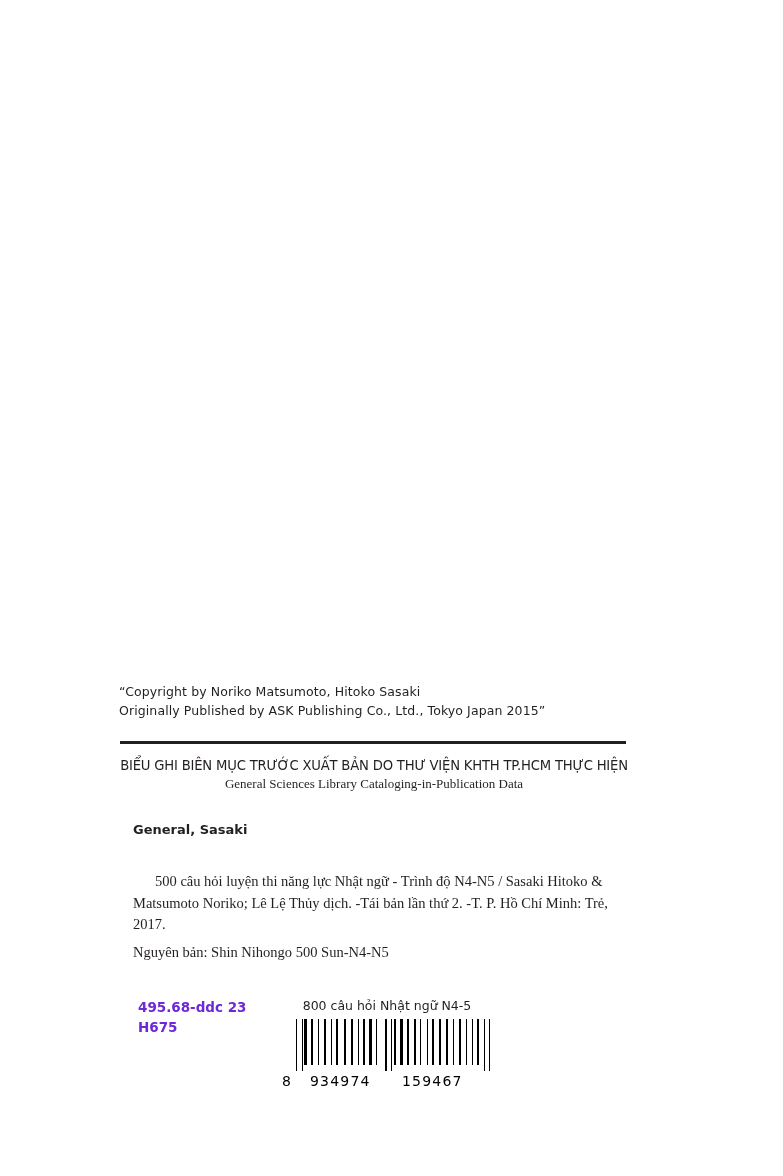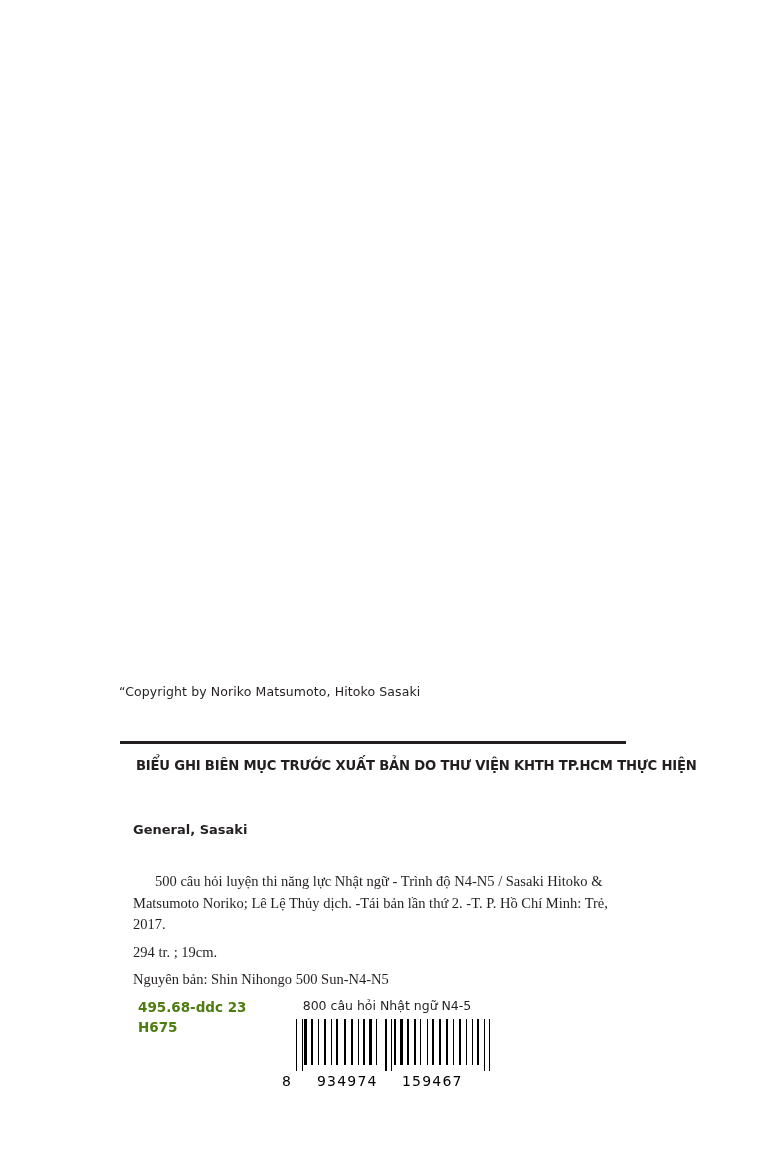--- a/index.html
+++ b/index.html
@@ -48,26 +48,25 @@
   
   .cip-head {
     position: absolute;
     left: 120px;
     top: 758px;
     width: 508px;
     text-align: center;
   }
   .cip-head .vn {
     font-family: "DejaVu Sans", sans-serif;
-    font-weight: bold;
+    font-weight: normal;
     font-size: 13.2px;
     letter-spacing: -0.2px;
     color: #231f20;
     white-space: nowrap;
-    margin-left: 16px;
   }
   .cip-head .en {
     font-family: "Liberation Serif", serif;
     font-size: 13px;
     margin-top: 3px;
     color: #231f20;
   }
 
   
   .cip-body {
@@ -92,21 +91,21 @@
 
   
   .ddc {
     position: absolute;
     left: 138px;
     top: 998px;
     font-family: "DejaVu Sans", sans-serif;
     font-weight: bold;
     font-size: 13.5px;
     line-height: 1.45;
-    color: #4d7c0f;
+    color: #6d28d9;
   }
 
   
   .barcode-wrap {
     position: absolute;
     left: 282px;
     top: 998px;
     width: 210px;
     text-align: center;
   }
@@ -136,42 +135,43 @@
     font-family: "DejaVu Sans", sans-serif;
     font-size: 14px;
     color: #000;
     letter-spacing: 1.2px;
   }
   .barcode-digits span {
     position: absolute;
     top: 0;
   }
   .d0 { left: 0px; }
-  .d1 { left: 35px; }
+  .d1 { left: 28px; }
   .d2 { left: 120px; }
 </style>
 </head>
 <body>
 
 <div class="page">
 
   <div class="copyright">
     <div>“Copyright by Noriko Matsumoto, Hitoko Sasaki</div>
+    <div>Originally Published by ASK Publishing Co., Ltd., Tokyo Japan 2015”</div>
   </div>
 
   <div class="rule"></div>
 
   <div class="cip-head">
     <div class="vn">BIỂU GHI BIÊN MỤC TRƯỚC XUẤT BẢN DO THƯ VIỆN KHTH TP.HCM THỰC HIỆN</div>
+    <div class="en">General Sciences Library Cataloging-in-Publication Data</div>
   </div>
 
   <div class="cip-body">
     <div class="author">General, Sasaki</div>
     <p class="indent">500 câu hỏi luyện thi năng lực Nhật ngữ - Trình độ N4-N5 / Sasaki Hitoko &amp; Matsumoto Noriko; Lê Lệ Thủy dịch. -Tái bản lần thứ 2. -T. P. Hồ Chí Minh: Trẻ, 2017.</p>
-    <p>294 tr. ; 19cm.</p>
     <p>Nguyên bản: Shin Nihongo 500 Sun-N4-N5</p>
   </div>
 
   <div class="ddc">
     <div>495.68-ddc 23</div>
     <div>H675</div>
   </div>
 
   <div class="barcode-wrap">
     <div class="barcode-title">800 câu hỏi Nhật ngữ N4-5</div>

